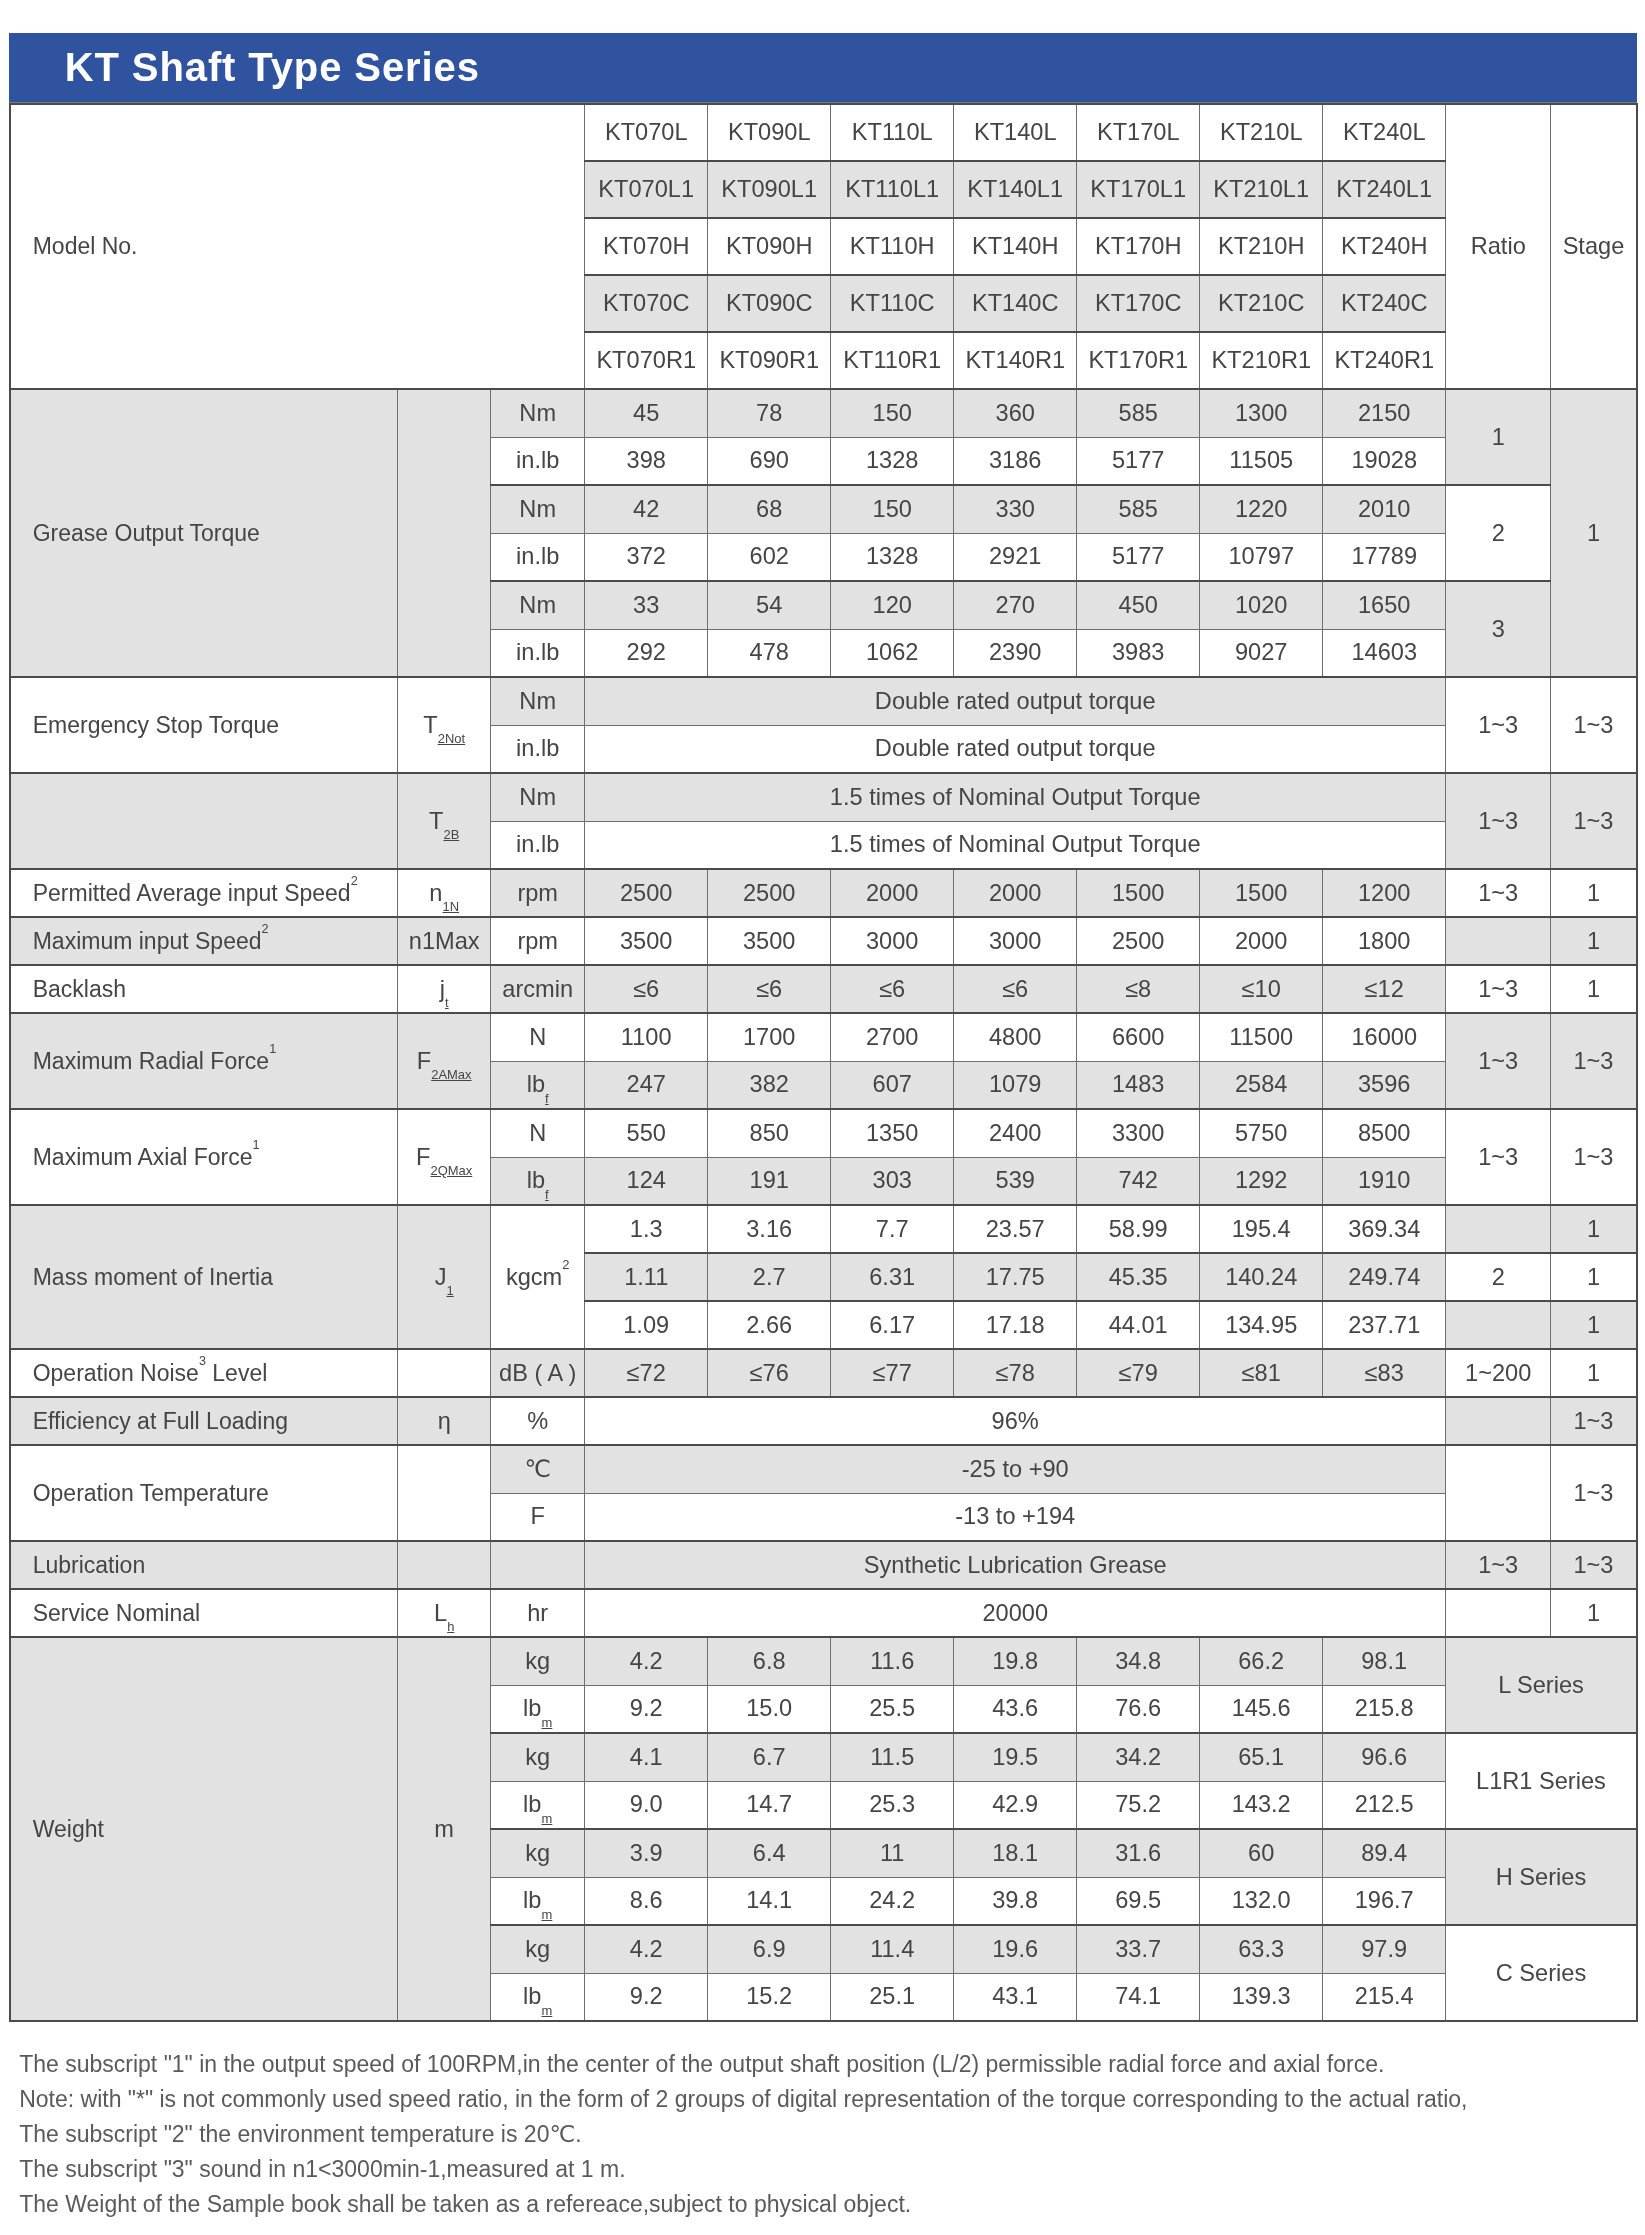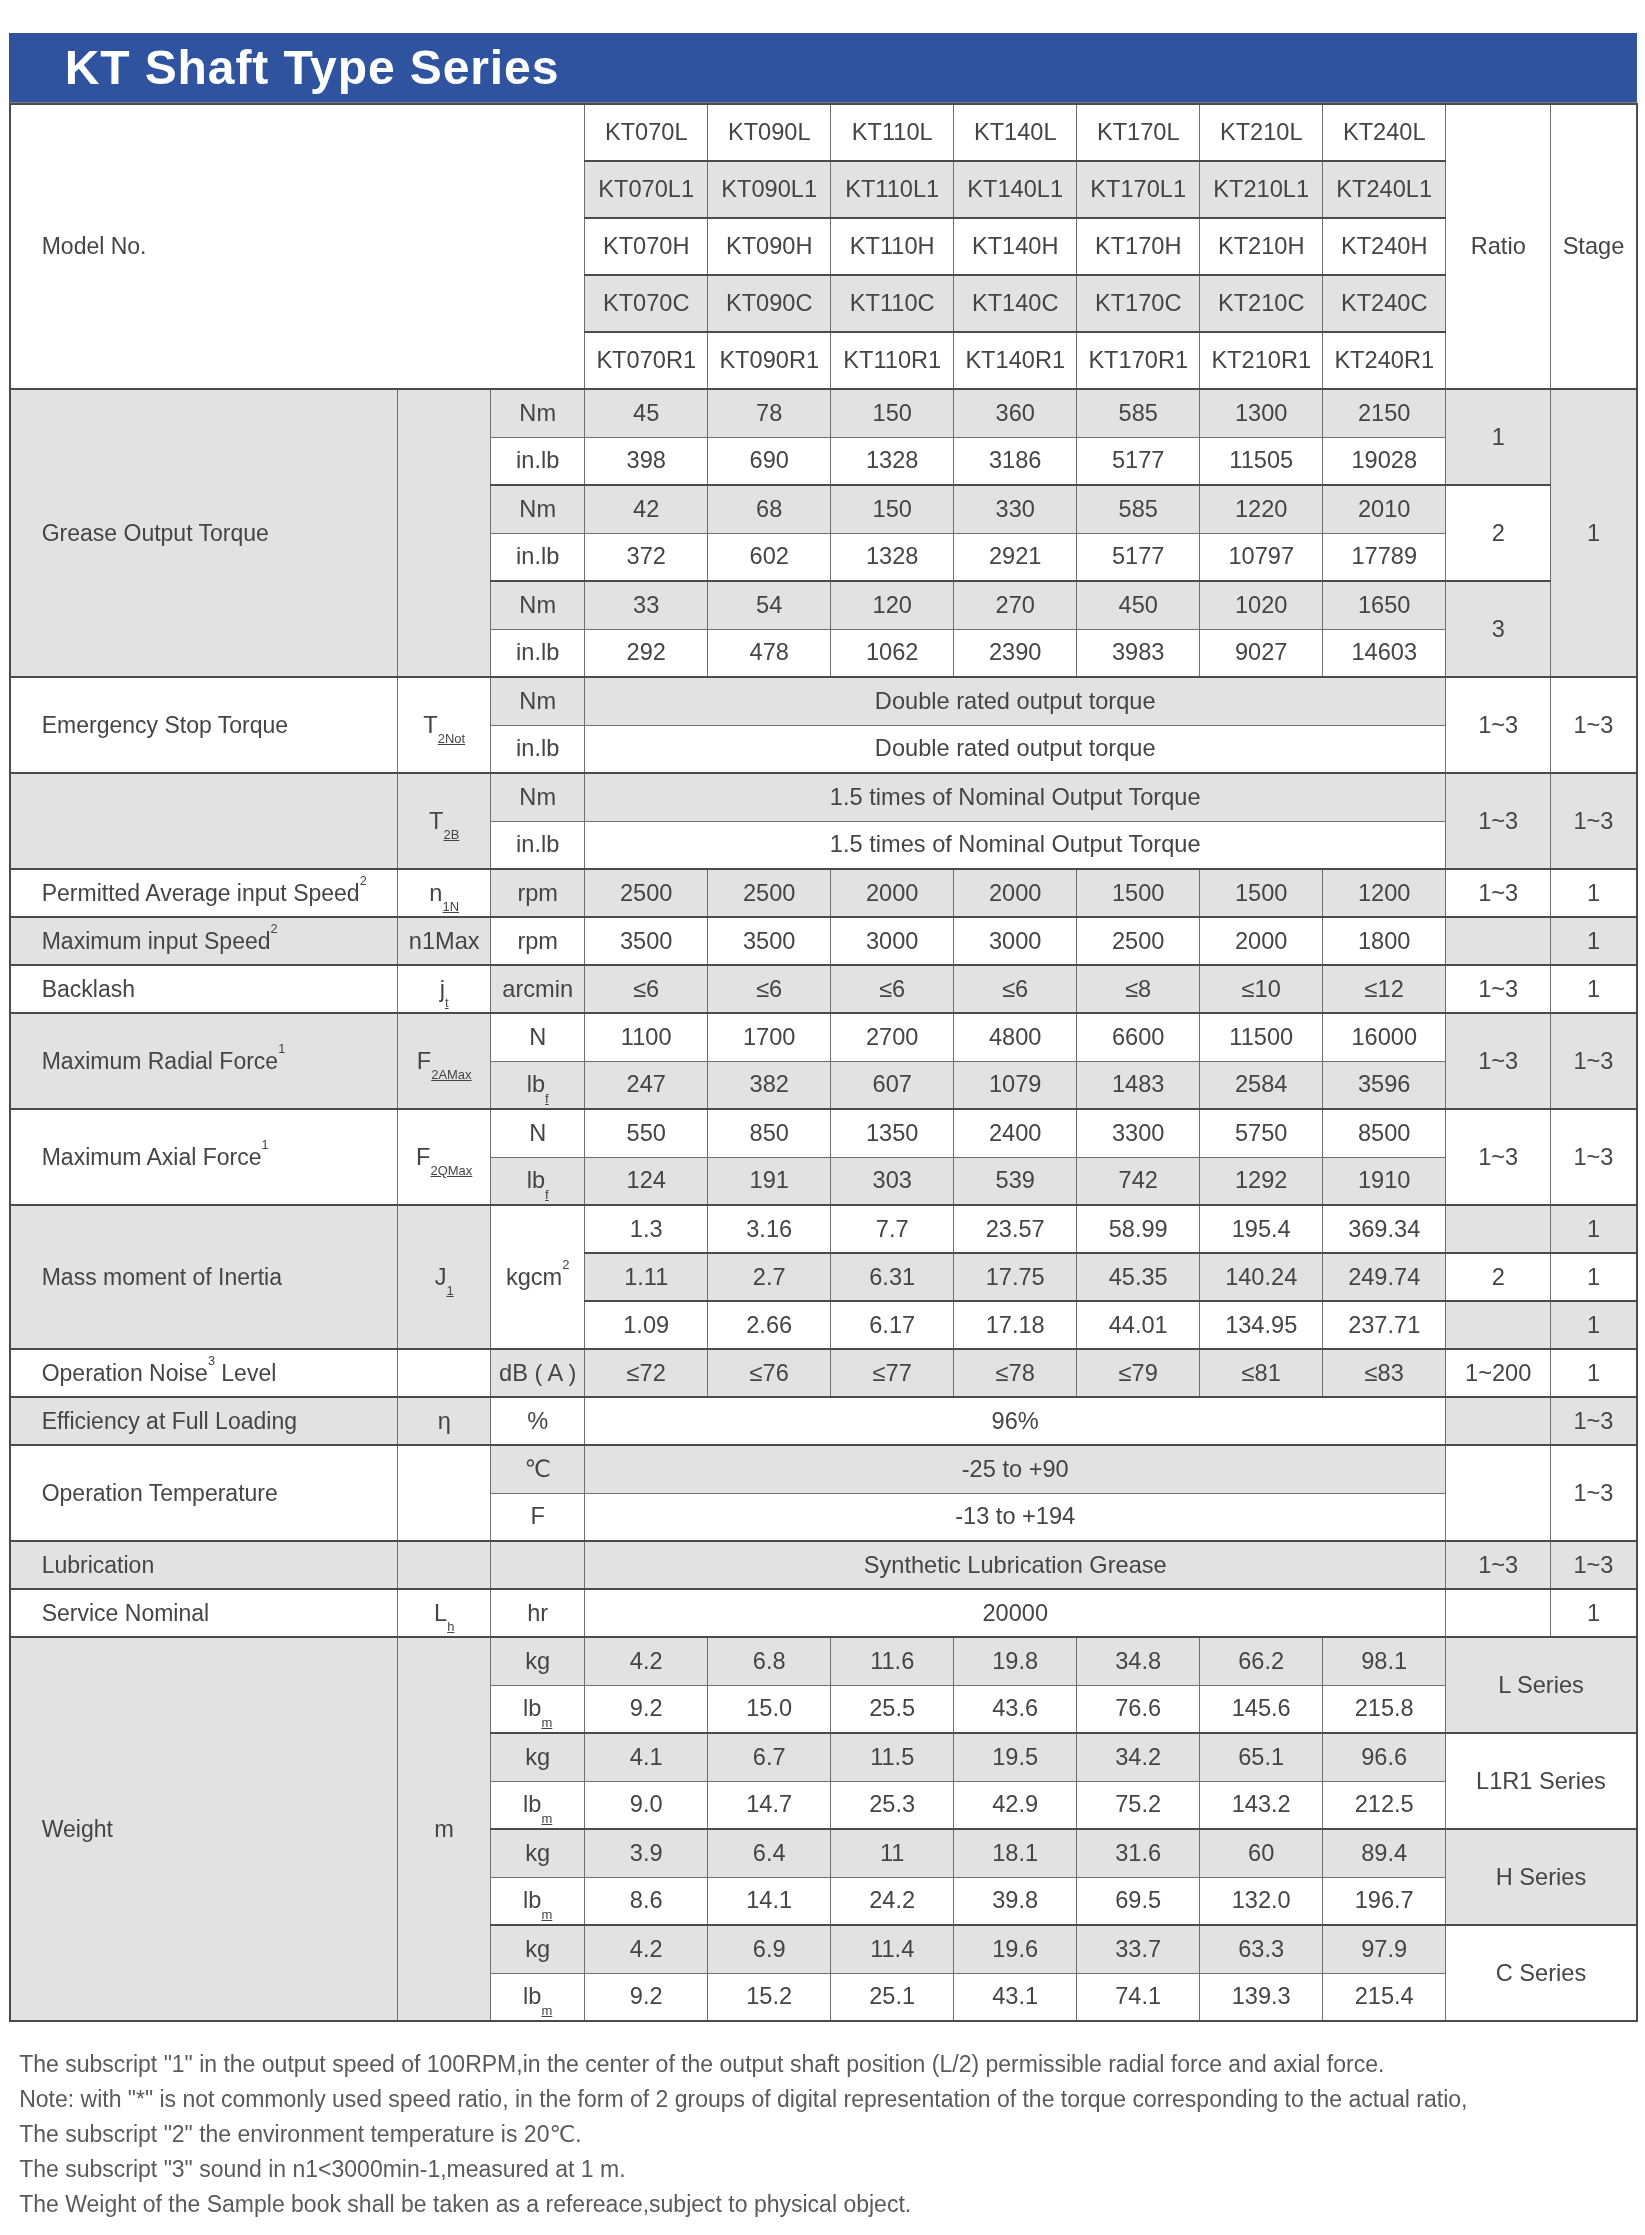--- a/index.html
+++ b/index.html
@@ -6,42 +6,42 @@
   body{
     width:1646px;height:2236px;overflow:hidden;position:relative;
     font-family:"Liberation Sans","DejaVu Sans",sans-serif;color:#454545;
   }
   .page{padding:33px 8.7px 0 8.7px;}
   .title-bar{
     height:70px;background:#2f539e;display:flex;align-items:center;
     padding-left:56px;box-sizing:border-box;border-bottom:1.7px solid #7a7a7a;
   }
   .title-bar h1{
-    margin:0;color:#ffffff;font-size:48px;font-weight:bold;letter-spacing:0.9px;
+    margin:0;color:#ffffff;font-size:40px;font-weight:bold;letter-spacing:0.9px;
   }
   table.spec{
     border-collapse:collapse;table-layout:fixed;width:1628px;
     border:2.6px solid #4b4b4b;
   }
   col.c-name{width:388px;}
   col.c-sym{width:93px;}
   col.c-unit{width:94px;}
   col.c-d{width:123px;}
   col.c-ratio{width:105px;}
   col.c-stage{width:86px;}
   td{
     border:0.9px solid #6f6f6f;text-align:center;vertical-align:middle;
     font-size:23.6px;color:#454545;padding:0;overflow:hidden;white-space:nowrap;
   }
   tr.hrow{height:57px;}
   tr.srow{height:48px;}
   tr.tk td{border-top:2.6px solid #4b4b4b;}
   td.bg-g{background:#e2e2e2;}
   td.bg-w{background:#ffffff;}
-  td.nm{text-align:left;padding-left:31px;font-size:23px;}
+  td.nm{text-align:left;padding-left:22px;font-size:23px;}
   td sup{font-size:0.55em;position:relative;top:-0.55em;line-height:0;}
   td sub{font-size:0.55em;position:relative;top:0.35em;line-height:0;text-decoration:underline;}
   .notes{margin:24.5px 0 0 10.5px;}
   .notes div{
     font-size:23px;line-height:35px;color:#5a5a5a;white-space:nowrap;
   }
 </style>
 </head>
 <body>
 

